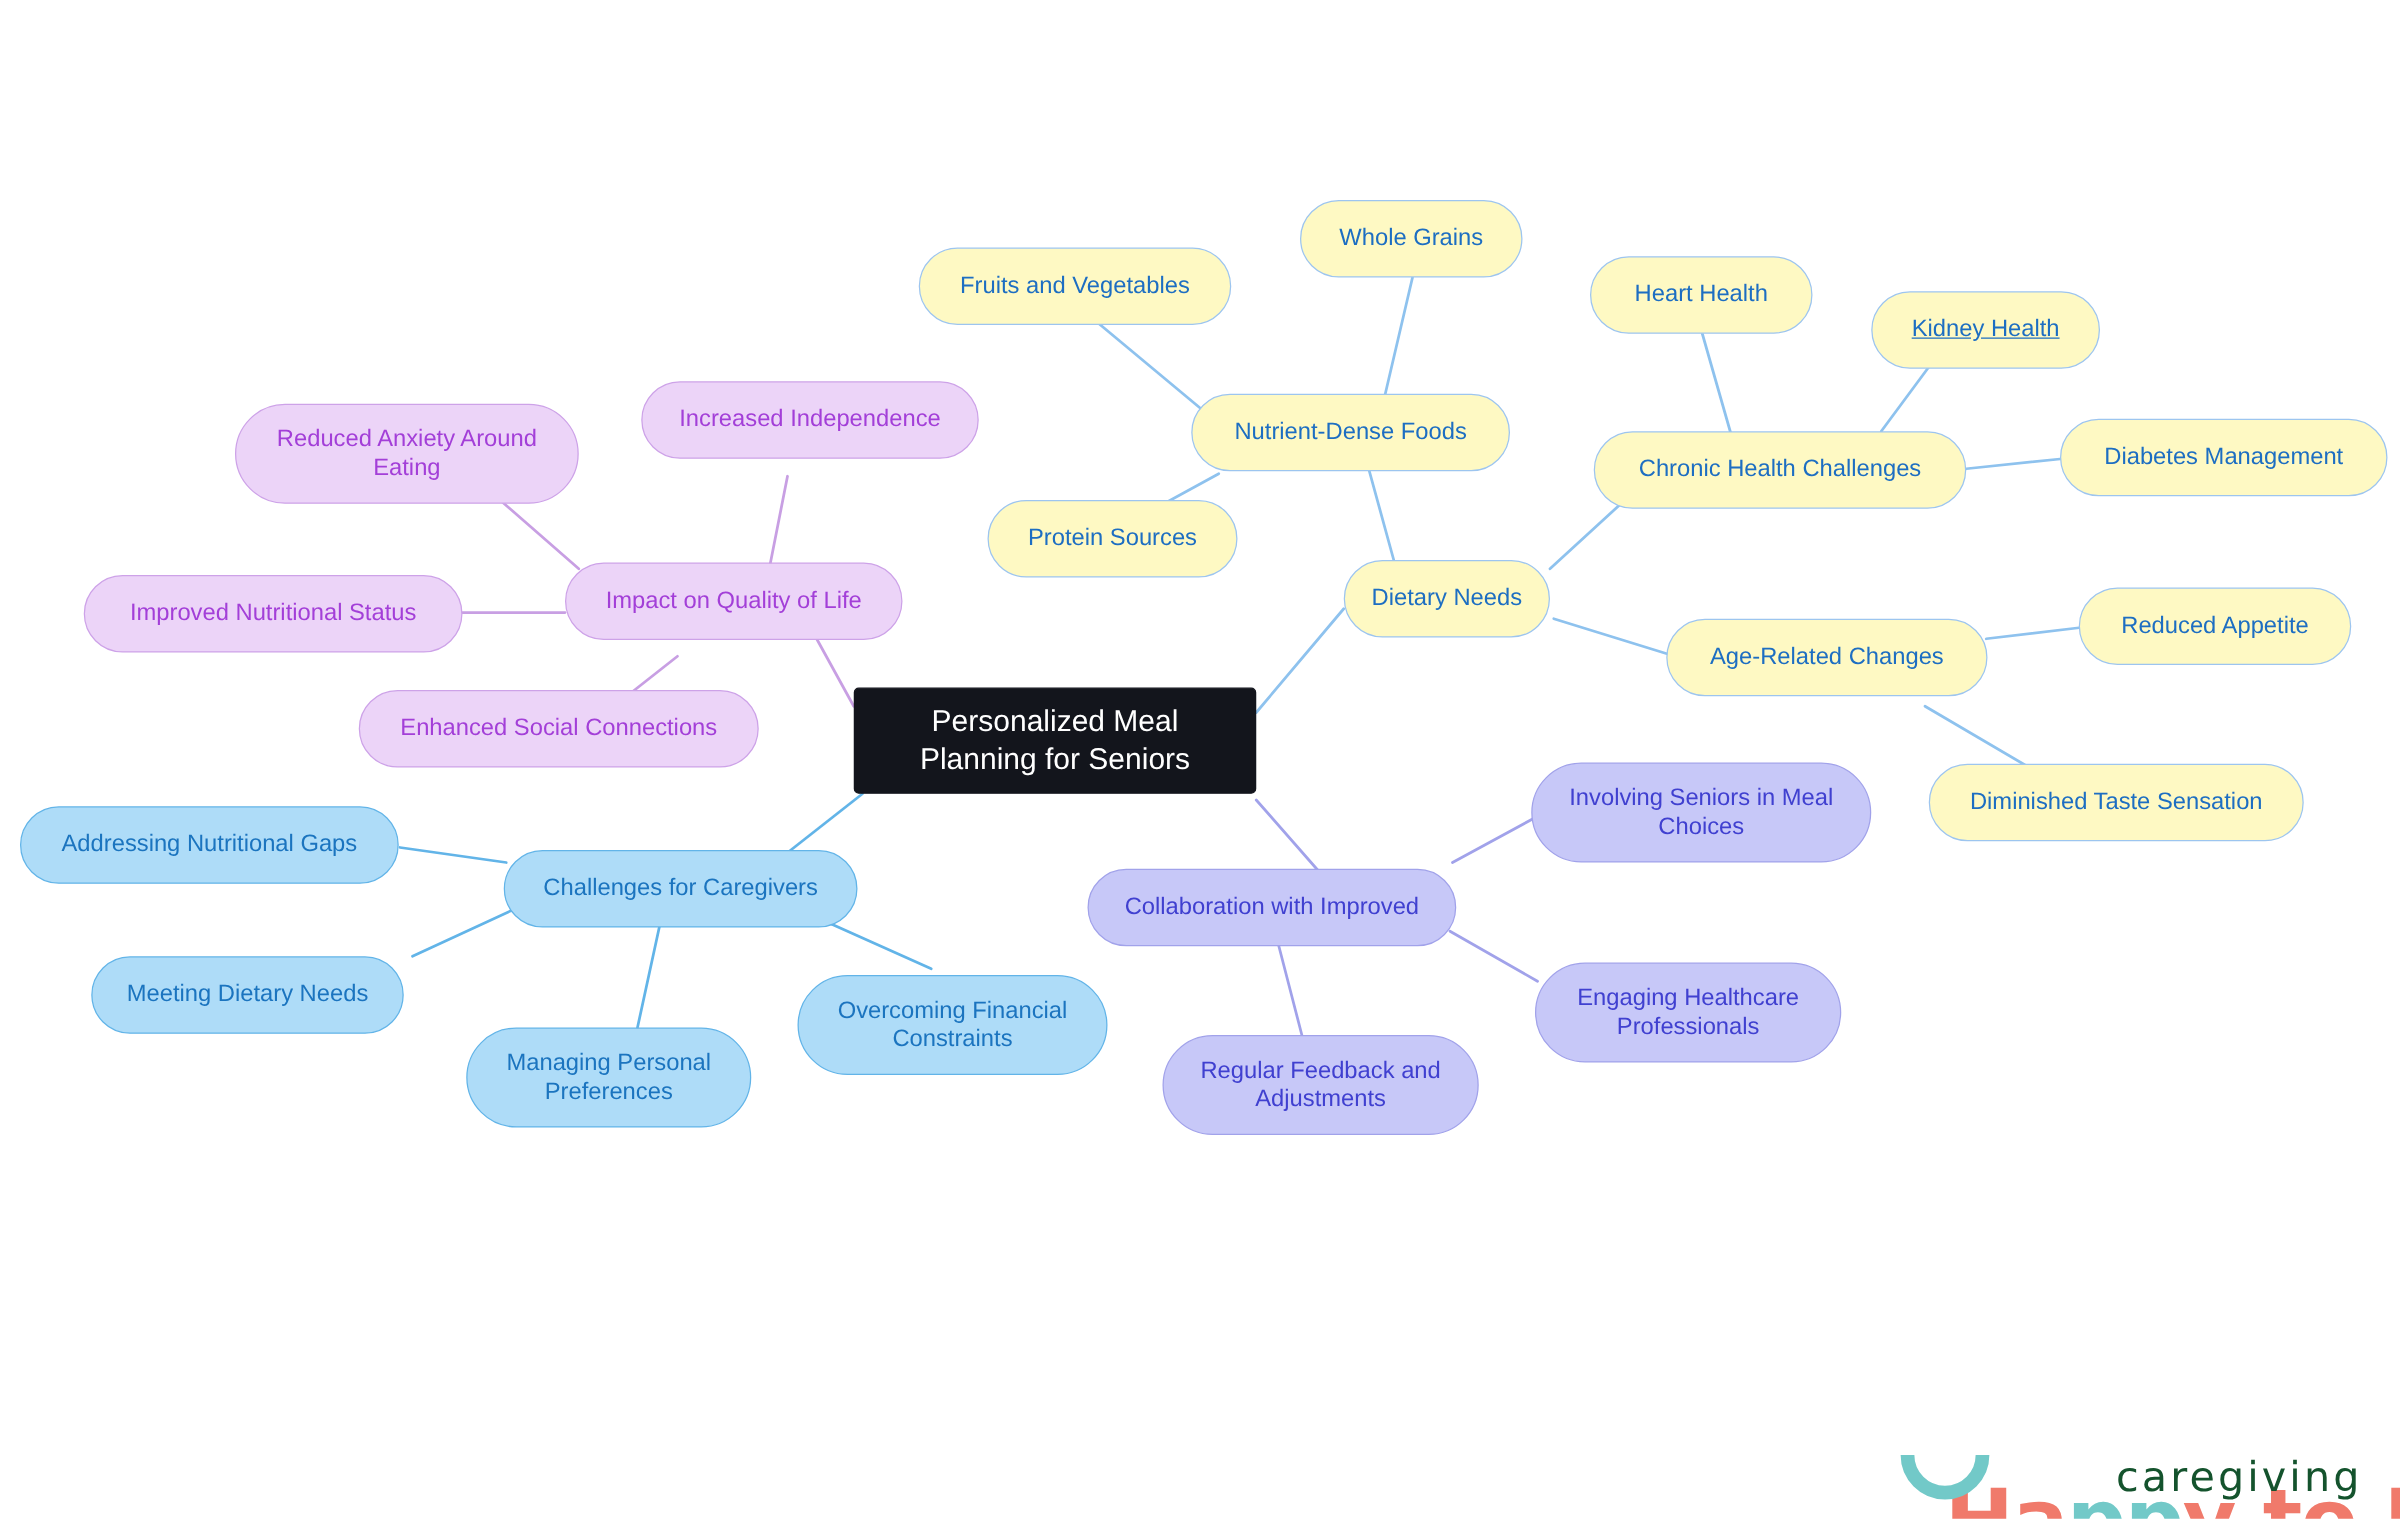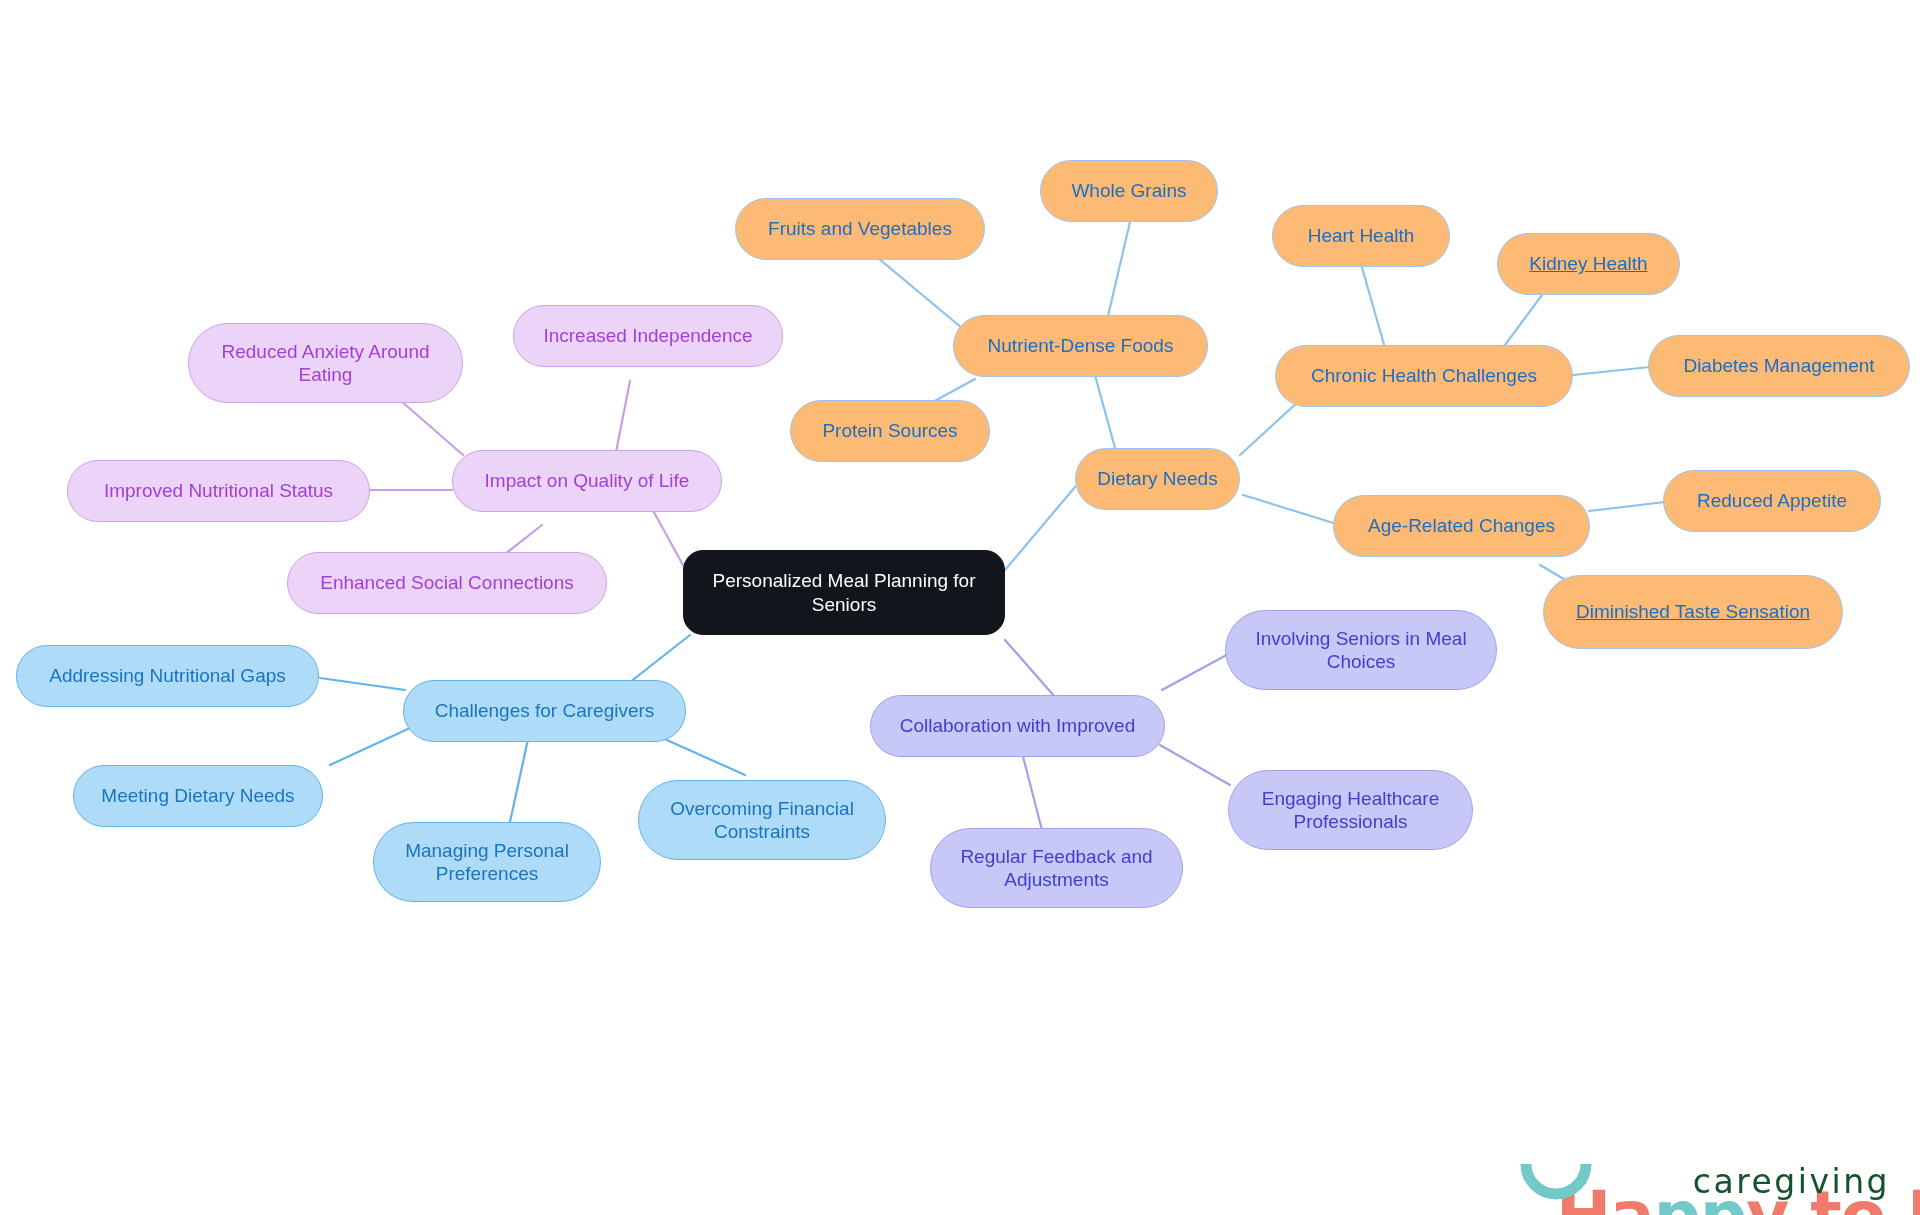--- a/index.html
+++ b/index.html
@@ -23,27 +23,27 @@
     line-height:1.22;
     padding:6px 14px;
     white-space:pre-line;
   }
 
   
   .n-root{
     background:#13151c;
     border-color:#13151c;
     color:#ffffff;
-    font-size:19px;
-    border-radius:20px;
+    font-size:24px;
+    border-radius:4px;
   }
 
   
   .n-blue{
-    background:#fdba74;
+    background:#fef9c3;
     border-color:#9dc5ef;
     color:#1d6ec2;
     font-size:19px;
   }
 
   
   .n-sky{
     background:#aedcf8;
     border-color:#62b4e8;
     color:#1b74bf;
@@ -170,21 +170,21 @@
   <div class="node n-blue" style="left:1272px;top:205px;width:178px;height:62px;">Heart Health</div>
 
   <div class="node n-blue" style="left:1497px;top:233px;width:183px;height:62px;text-decoration:underline;">Kidney Health</div>
 
   <div class="node n-blue" style="left:1648px;top:335px;width:262px;height:62px;">Diabetes Management</div>
 
   <div class="node n-blue" style="left:1333px;top:495px;width:257px;height:62px;">Age-Related Changes</div>
 
   <div class="node n-blue" style="left:1663px;top:470px;width:218px;height:62px;">Reduced Appetite</div>
 
-  <div class="node n-blue" style="left:1543px;top:575px;width:300px;height:74px;text-decoration:underline;">Diminished Taste Sensation</div>
+  <div class="node n-blue" style="left:1543px;top:611px;width:300px;height:62px;">Diminished Taste Sensation</div>
 
   <div class="node n-pink" style="left:452px;top:450px;width:270px;height:62px;">Impact on Quality of Life</div>
 
   <div class="node n-pink" style="left:513px;top:305px;width:270px;height:62px;">Increased Independence</div>
 
   <div class="node n-pink" style="left:188px;top:323px;width:275px;height:80px;">Reduced Anxiety Around Eating</div>
 
   <div class="node n-pink" style="left:67px;top:460px;width:303px;height:62px;">Improved Nutritional Status</div>
 
   <div class="node n-pink" style="left:287px;top:552px;width:320px;height:62px;">Enhanced Social Connections</div>

